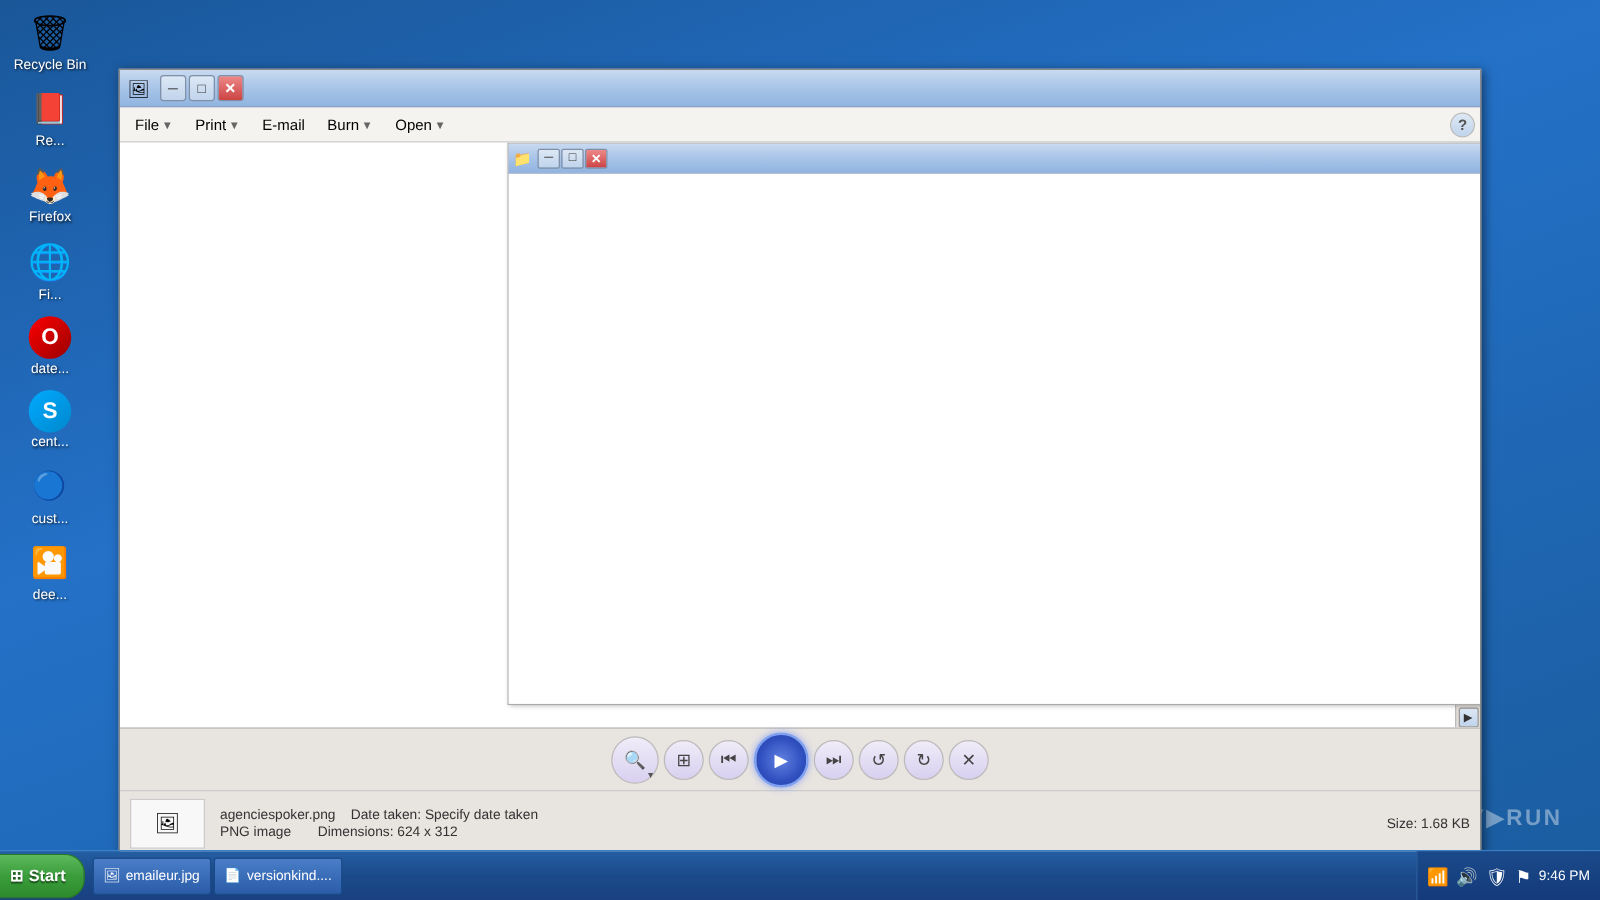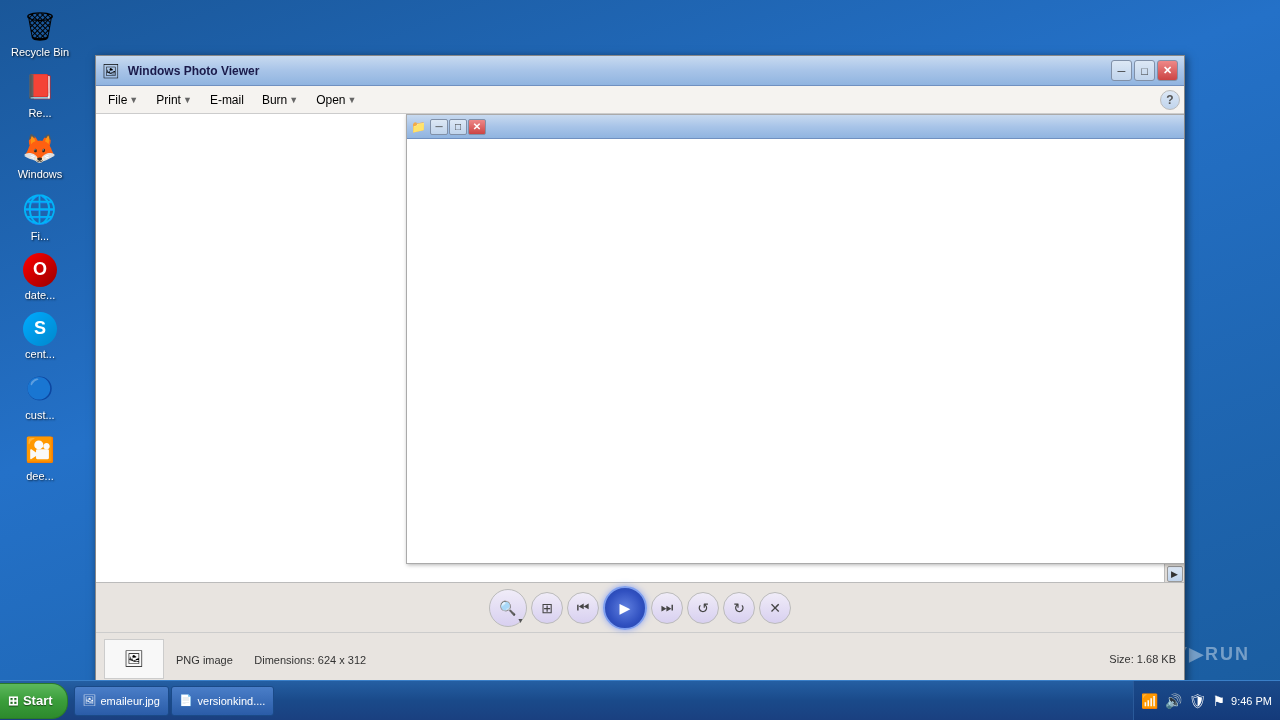--- a/index.html
+++ b/index.html
@@ -407,21 +407,21 @@
     <div class="desktop-icon">
       <div class="icon-img">🗑</div>
       <div class="icon-label">Recycle Bin</div>
     </div>
     <div class="desktop-icon">
       <div class="icon-img" style="font-size:24px; color:#e00;">📕</div>
       <div class="icon-label">Re...</div>
     </div>
     <div class="desktop-icon">
       <div class="icon-img">🦊</div>
-      <div class="icon-label">Windows</div>
+      <div class="icon-label">Firefox</div>
     </div>
     <div class="desktop-icon">
       <div class="icon-img">🌐</div>
       <div class="icon-label">Fi...</div>
     </div>
     <div class="desktop-icon">
       <div class="icon-img" style="width:34px;height:34px;background:linear-gradient(135deg,#f00,#900);border-radius:50%;display:flex;align-items:center;justify-content:center;color:white;font-size:18px;font-weight:bold;">O</div>
       <div class="icon-label">date...</div>
     </div>
     <div class="desktop-icon">
@@ -435,21 +435,20 @@
     <div class="desktop-icon">
       <div class="icon-img" style="font-size:24px;">🎦</div>
       <div class="icon-label">dee...</div>
     </div>
   </div>
 
   <div class="photo-viewer">
 
     <div class="window-titlebar">
       <span class="title-icon">🖼</span>
-      <span class="title-text">Windows Photo Viewer</span>
       <div class="window-controls">
         <div class="win-btn">─</div>
         <div class="win-btn">□</div>
         <div class="win-btn close-btn">✕</div>
       </div>
     </div>
 
     <div class="menu-bar">
       <div class="menu-item">
         <span>File</span>
@@ -511,20 +510,26 @@
       <div class="toolbar-btn small">↺</div>
       <div class="toolbar-btn small">↻</div>
       <div class="toolbar-btn small">✕</div>
     </div>
 
     <div class="status-bar">
       <div class="thumb-preview">
         <span style="font-size:16px;">🖼</span>
       </div>
       <div class="file-info">
+        <div class="file-info-row1">
+          <span>agenciespoker.png</span>
+          &nbsp;&nbsp;
+          <span>Date taken:</span>
+          <span>Specify date taken</span>
+        </div>
         <div class="file-info-row2">
           <span>PNG image</span>
           &nbsp;&nbsp;&nbsp;&nbsp;&nbsp;
           <span>Dimensions:</span>
           <span>624 x 312</span>
         </div>
       </div>
       <div class="file-size-info">
         <span>Size:</span>
         <span>1.68 KB</span>

